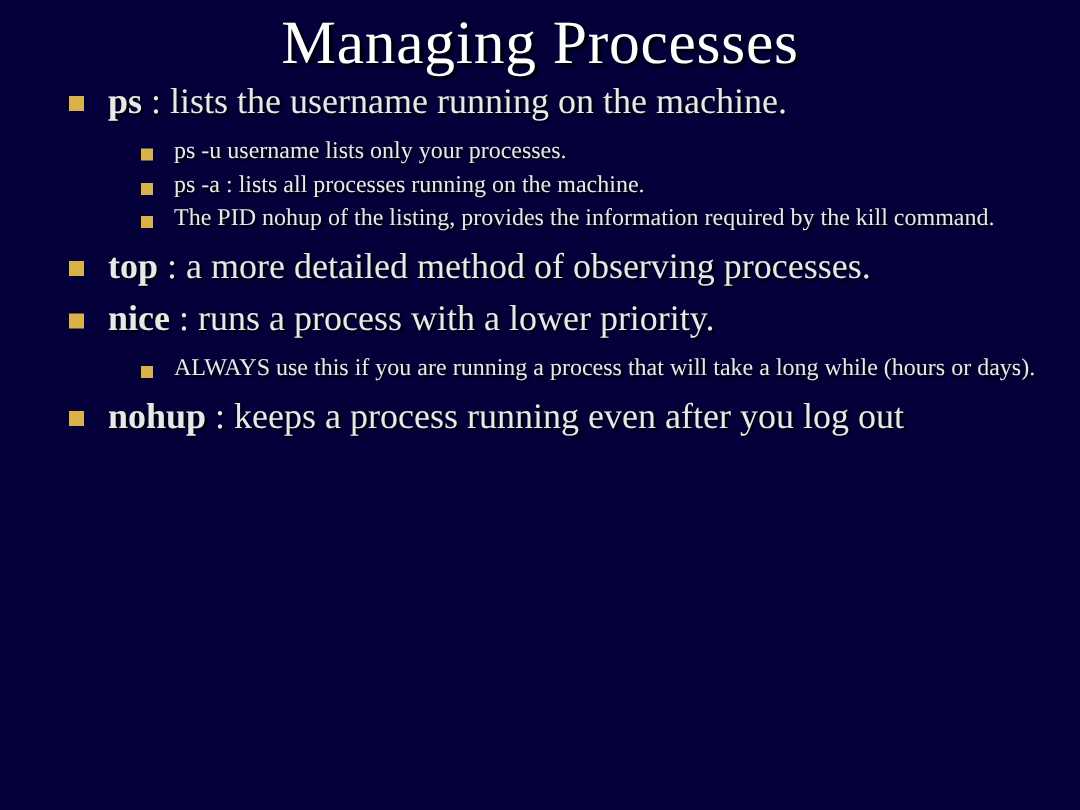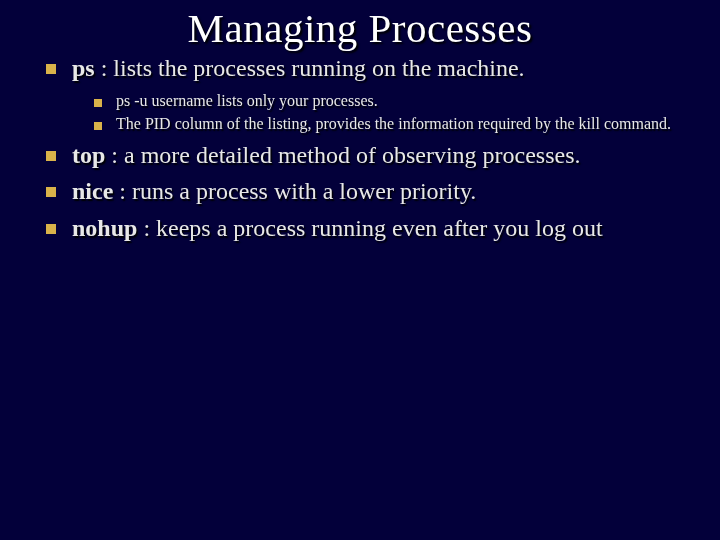--- a/index.html
+++ b/index.html
@@ -75,34 +75,36 @@
 </style>
 </head>
 <body>
 
 <div class="slide">
   <h1 class="title">Managing Processes</h1>
 
   <ul class="lvl1">
 
     <li>
-      <span class="bold">ps</span><span> : lists the processes running on the machine.</span>
+      <span class="bold">ps</span><span> : lists the username running on the machine.</span>
       <ul class="lvl2">
         <li> ps -u username lists only your processes.</li>
-        <li>The PID column of the listing, provides the information required by the kill command.</li>
+        <li>ps -a : lists all processes running on the machine.</li>
+        <li>The PID nohup of the listing, provides the information required by the kill command.</li>
       </ul>
     </li>
 
     <li>
       <span class="bold">top</span><span> : a more detailed method of observing processes.</span>
     </li>
 
     <li>
       <span class="bold">nice</span><span> : runs a process with a lower priority.</span>
       <ul class="lvl2">
+        <li>ALWAYS use this if you are running a process that will take a long while (hours or days).</li>
       </ul>
     </li>
 
     <li>
       <span class="bold">nohup</span><span> : keeps a process running even after you log out</span>
     </li>
 
   </ul>
 </div>
 

